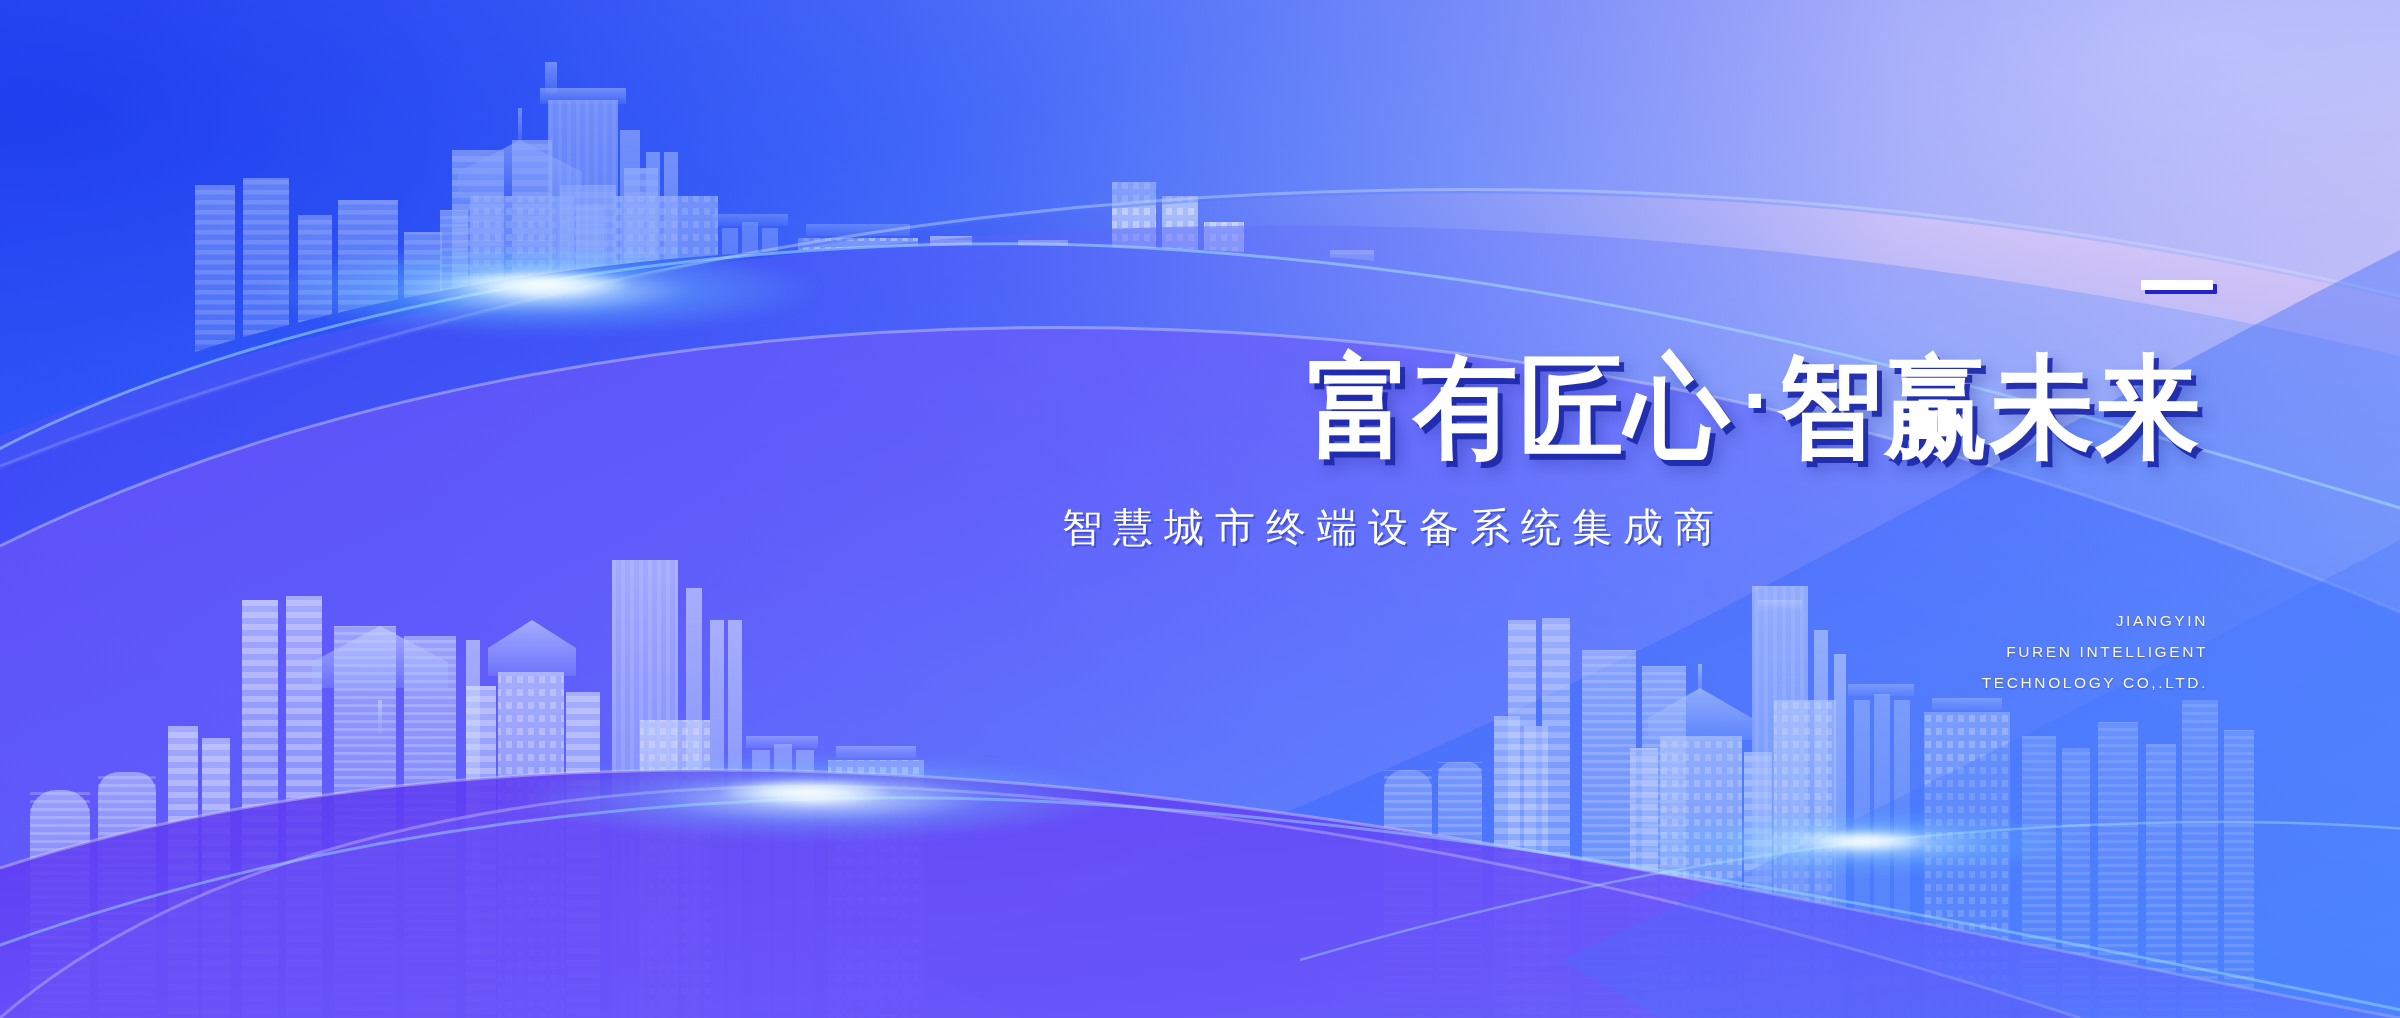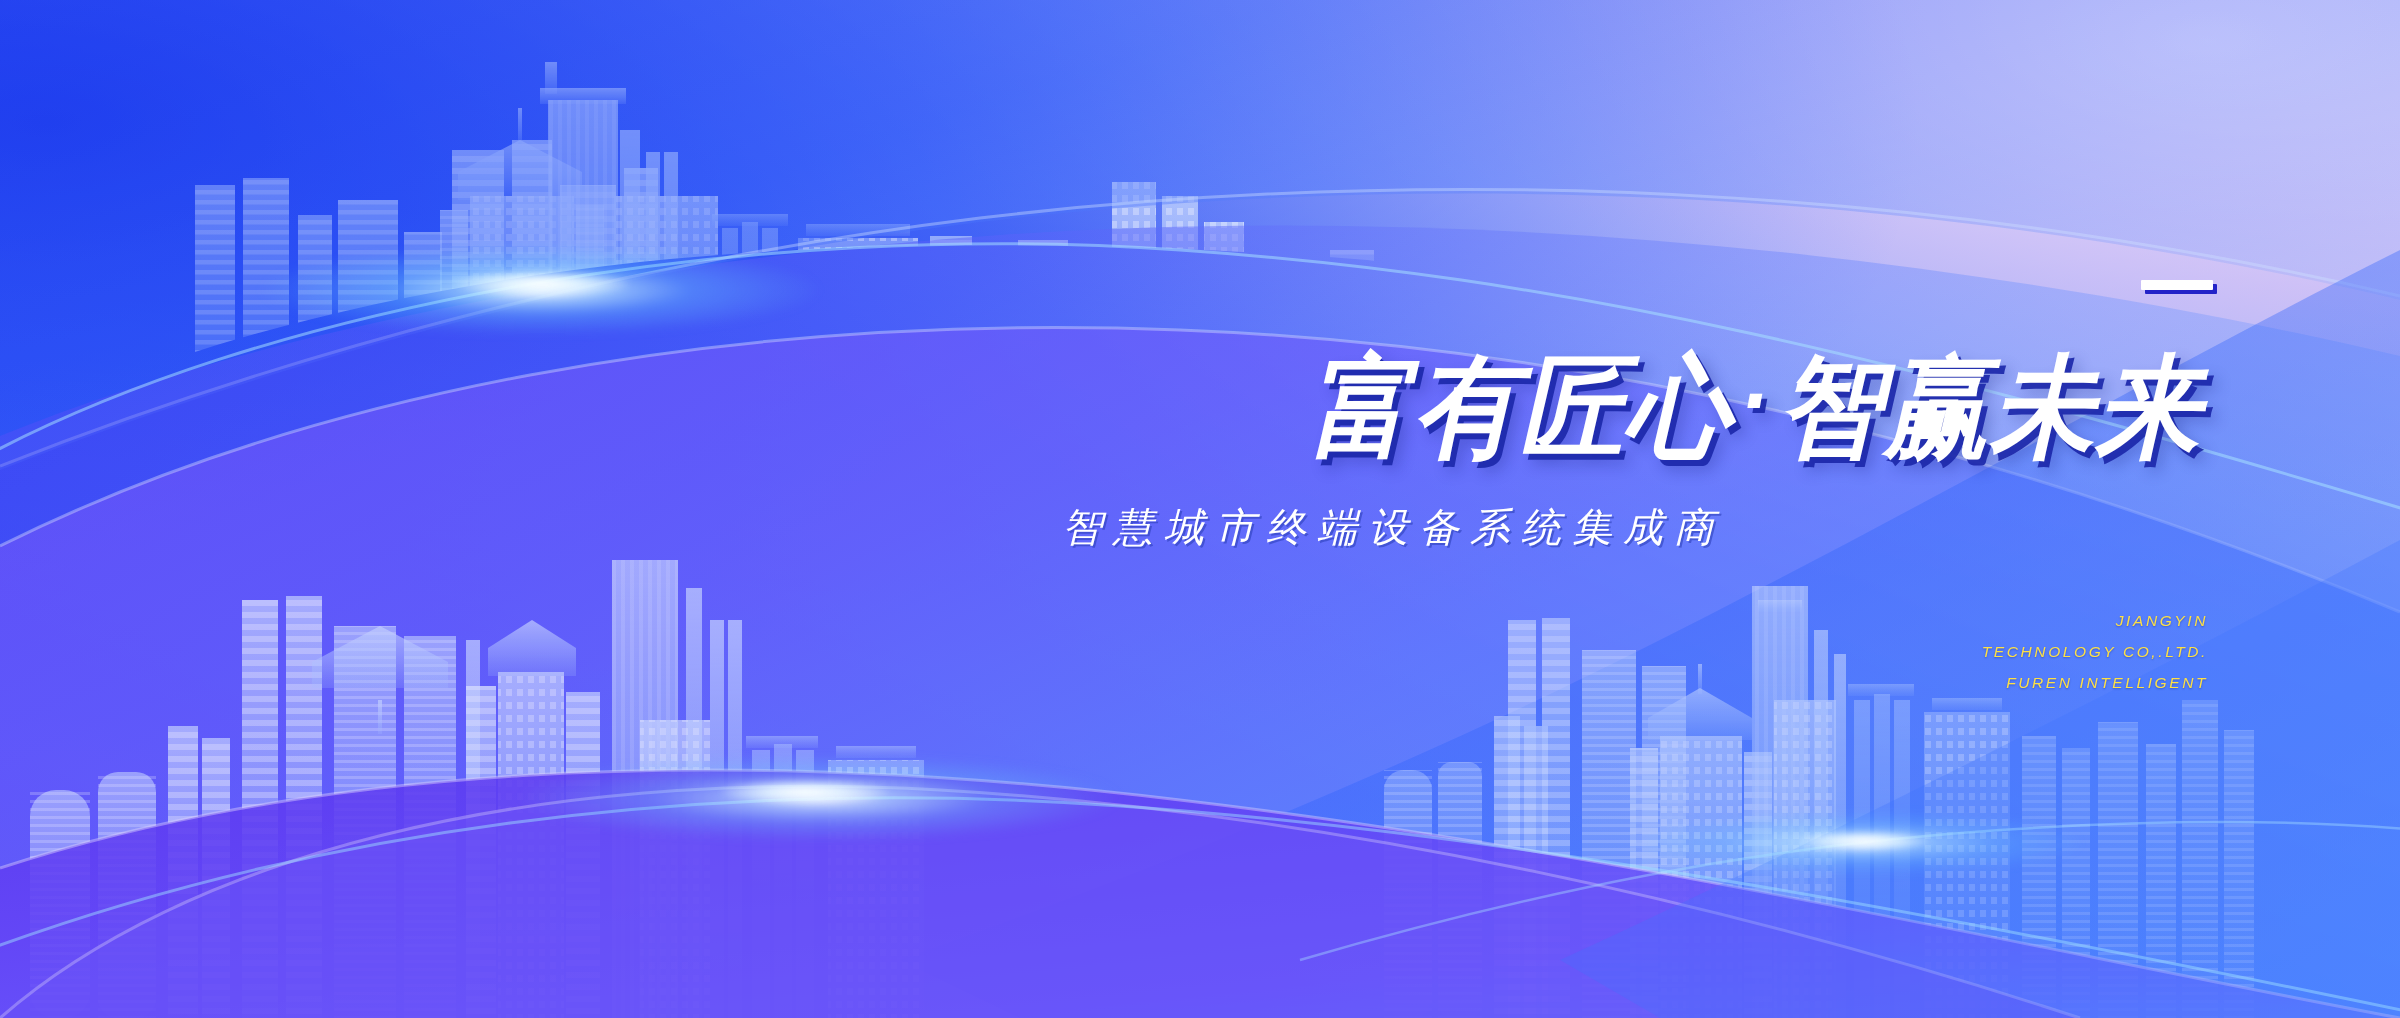--- a/index.html
+++ b/index.html
@@ -29,21 +29,20 @@
   .svg-layer { display: block; }
 
   
   .text-block {
     position: absolute;
     left: 1040px;
     top: 255px;
     width: 1180px;
     height: 520px;
     z-index: 40;
-    font-style: italic;
   }
 
   .accent-dash {
     position: absolute;
     right: 7px;
     top: 25px;
     width: 72px;
     height: 10px;
     background: #ffffff;
     box-shadow: 4px 4px 0 0 #2323c8;
@@ -92,21 +91,21 @@
     text-shadow: 2px 2px 0 rgba(40,60,180,0.55);
     font-family: "DejaVu Sans", "Liberation Sans", sans-serif;
   }
 
   .company {
     position: absolute;
     left: 22px;
     top: 350px;
     width: 1146px;
     text-align: right;
-    color: #fde047;
+    color: #fef9c3;
     font-size: 15.5px;
     letter-spacing: 2.6px;
     line-height: 2.0;
     font-weight: 400;
     text-shadow: 0 1px 2px rgba(20,40,140,0.45);
     font-family: "Liberation Sans", "DejaVu Sans", sans-serif;
   }
   .company div { white-space: nowrap; }
 
   
@@ -595,18 +594,18 @@
     <div class="accent-dash"></div>
 
     <div class="headline">
       <span>富有匠心</span><span class="sep">·</span><span>智赢未来</span>
     </div>
 
     <div class="subhead">智慧城市终端设备系统集成商</div>
 
     <div class="company">
       <div>JIANGYIN</div>
+      <div>FUREN INTELLIGENT</div>
       <div>TECHNOLOGY CO,.LTD.</div>
-      <div>FUREN INTELLIGENT</div>
     </div>
   </div>
 
 </div>
 
 </body></html>

